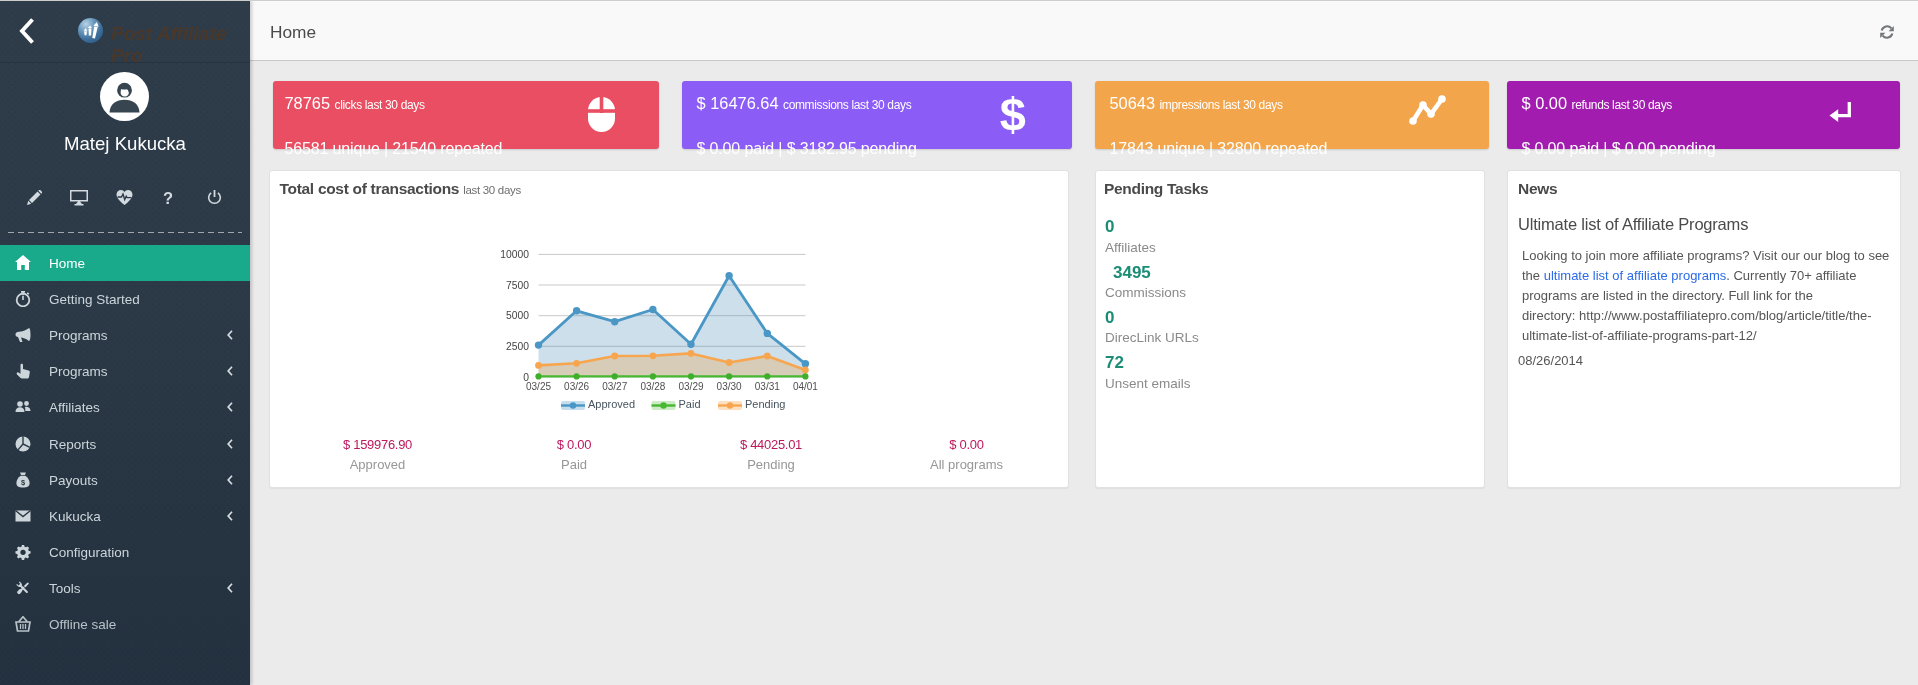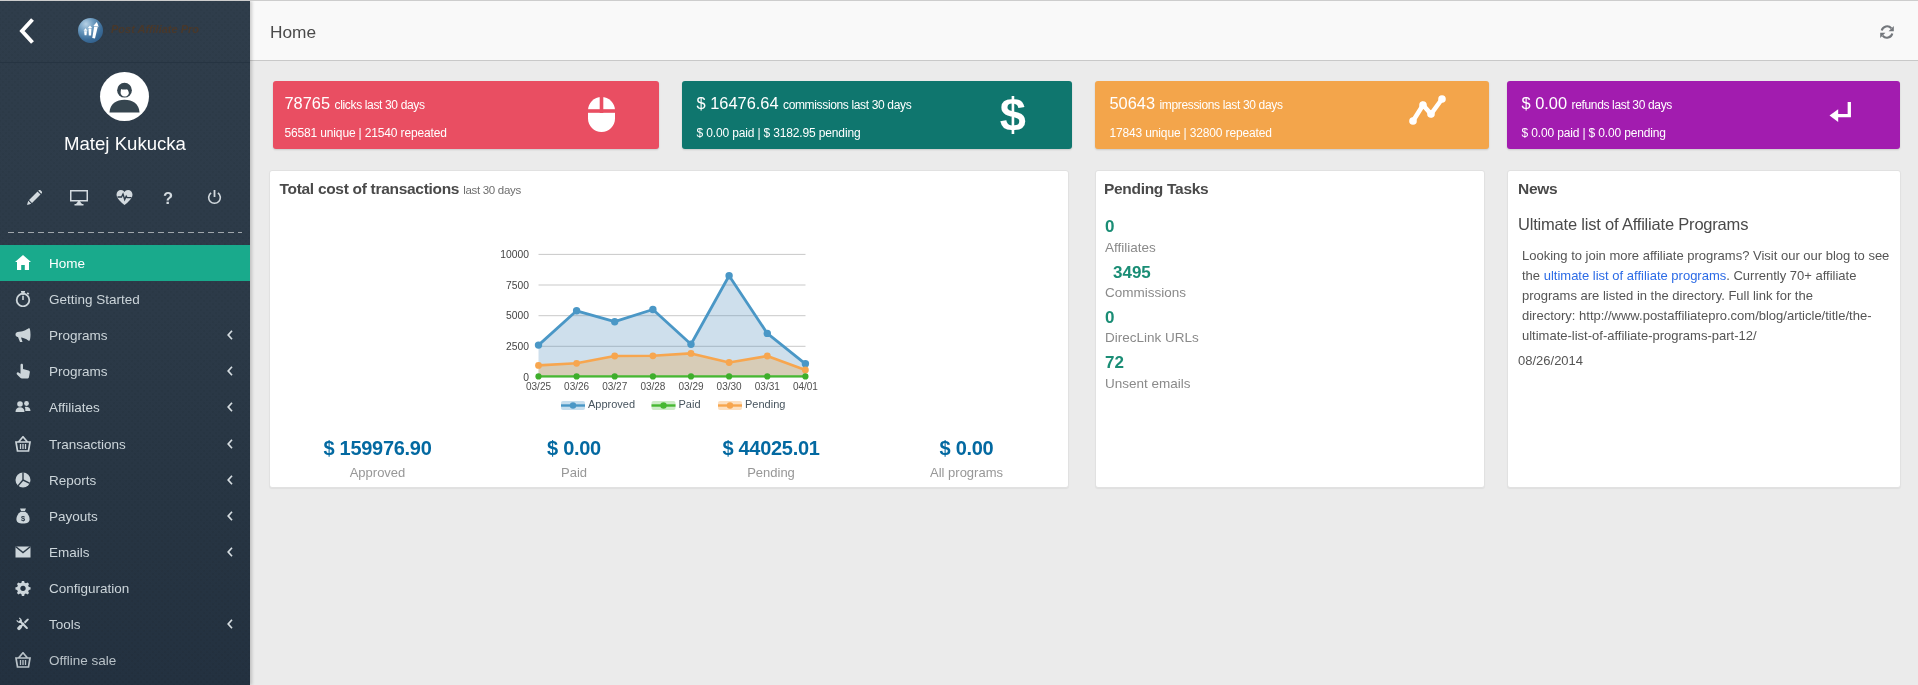--- a/index.html
+++ b/index.html
@@ -15,21 +15,21 @@
   background-image:
     radial-gradient(rgba(0,0,0,0.04) 0.9px, transparent 1.15px),
     radial-gradient(rgba(0,0,0,0.04) 0.9px, transparent 1.15px),
     linear-gradient(180deg, #2f3d4b 0%, #2c3a48 45%, #263442 80%, #233140 100%);
   background-size: 6px 6px, 6px 6px, 100% 100%;
   background-position: 0 0, 3px 3px, 0 0; }
 #sbheader { left:0; top:0; width:250px; height:62px; border-bottom:1px solid #263442; }
 #backchev { left:18px; top:16px; }
 #logocirc { left:77.5px; top:16.5px; width:25px; height:25px; border-radius:50%;
   background:radial-gradient(circle at 32% 24%, #b8d2e6 0%, #6e9cc0 30%, #3c6d99 62%, #27527e 100%); }
-#logotext { left:111px; top:22px; font-size:11px; font-weight:bold; font-style:italic; color:#49382a; }
+#logotext { left:111px; top:22px; font-size:19px; font-weight:bold; font-style:italic; color:#49382a; }
 #avatar { left:99.5px; top:71px; width:49px; height:49px; border-radius:50%; background:#fff; }
 #uname { left:0; top:132px; width:250px; text-align:center; color:#fdfdfd; font-size:18.6px; }
 .hicon { top:189px; color:#d3dadf; }
 #dash { left:8px; top:231px; width:234px; height:1px; background:repeating-linear-gradient(90deg, rgba(255,255,255,0.55) 0 6px, transparent 6px 10px); }
 
 
 #menu { left:0; top:244px; width:250px; }
 .mi { position:relative; height:36.1px; color:#ccd5da; font-size:13.5px; }
 .mi.active { background:#19aa8c; color:#fff; }
 .mi .lbl { position:absolute; left:49px; top:50%; transform:translateY(-50%); white-space:nowrap; }
@@ -39,37 +39,37 @@
 
 #topbar { left:250px; top:1px; width:1668px; height:60px; background:#f9f9f9; border-bottom:1px solid #c8c8c8; }
 #pgtitle { left:20px; top:21px; font-size:17.3px; color:#4a4a4a; }
 #refresh { right:24px; top:23.5px; }
 
 
 .sbox { top:81px; height:68px; border-radius:3px; color:#fff; box-shadow:0 1px 2px rgba(0,0,0,0.14); }
 .sbox .big { font-size:16.4px; }
 .sbox .sm { font-size:12px; letter-spacing:-0.35px; }
 #box1 { left:273px; width:386px; background:#e94e62; }
-#box2 { left:682px; width:390px; background:#0f766e; }
+#box2 { left:682px; width:390px; background:#8b5cf6; }
 #box3 { left:1095px; width:394px; background:#f3a54b; }
 #box4 { left:1507px; width:393px; background:#a21caf; }
 .sline1 { position:absolute; left:14.5px; top:14px; height:17px; line-height:17px; white-space:nowrap; }
-.sline2 { position:absolute; left:14.5px; top:45px; font-size:12px; letter-spacing:-0.15px; white-space:nowrap; }
+.sline2 { position:absolute; left:14.5px; top:59px; font-size:16px; letter-spacing:-0.15px; white-space:nowrap; }
 
 
 .card { background:#fff; border:1px solid #e1e1e1; border-radius:3px; top:170px; height:318px; box-shadow:0 1px 1px rgba(0,0,0,0.05); }
 #card1 { left:269px; width:800px; }
 #card2 { left:1095px; width:390px; }
 #card3 { left:1507px; width:394px; }
 .ctitle { position:absolute; left:9.5px; top:8.5px; font-size:15.5px; font-weight:bold; color:#4a4a4a; letter-spacing:-0.3px; }
 .ctitle .sm { font-weight:normal; font-size:11.5px; letter-spacing:-0.3px; color:#6e6e6e; }
 
 
 .bstat { position:absolute; width:200px; text-align:center; }
-.bstat .m { font-size:20px; font-weight:bold; color:#0369a1; letter-spacing:-0.3px; }
+.bstat .m { font-size:13px; font-weight:normal; color:#be185d; letter-spacing:-0.3px; }
 .bstat .t { font-size:13px; color:#979797; margin-top:5px; }
 
 
 .pt { position:absolute; left:9px; }
 .ptn { font-size:17px; font-weight:bold; color:#1a8d75; }
 .ptl { font-size:13.5px; color:#8a8a8a; }
 
 
 #newsh { position:absolute; left:10px; top:43.5px; font-size:16.5px; color:#4a4a4a; letter-spacing:-0.2px; }
 #newsp { position:absolute; left:14px; top:75px; font-size:13px; line-height:20px; color:#555; width:372px; }
@@ -170,30 +170,20 @@
           <circle cx="11.5" cy="4.5" r="2.4" fill="currentColor"></circle>
           <path d="M10.5 7.8 C12.8 7.5 15.5 8.7 15.5 12 L10.3 12 C10.3 10 10.5 9 9.8 8.2 Z" fill="currentColor"></path>
         </svg>
       <span class="lbl">Affiliates</span>
         <svg class="chev" viewBox="0 0 6 10">
           <polyline points="5,0.8 1.2,5 5,9.2" fill="none" stroke="#d6dde1" stroke-width="1.7"></polyline>
         </svg>
     </div>
     <div class="mi">
       <svg class="ic" viewBox="0 0 16 16">
-          <path d="M1 6 H15 L13.5 15 H2.5 Z M3.5 6 L8 0.8 L12.5 6" fill="none" stroke="currentColor" stroke-width="1.7"></path>
-          <path d="M5.5 8 V13 M8 8 V13 M10.5 8 V13" stroke="currentColor" stroke-width="1.3"></path>
-        </svg>
-      <span class="lbl">Transactions</span>
-        <svg class="chev" viewBox="0 0 6 10">
-          <polyline points="5,0.8 1.2,5 5,9.2" fill="none" stroke="#d6dde1" stroke-width="1.7"></polyline>
-        </svg>
-    </div>
-    <div class="mi">
-      <svg class="ic" viewBox="0 0 16 16">
           <circle cx="8" cy="8" r="7.5" fill="currentColor"></circle>
           <g stroke="#2b3946" stroke-width="1.4">
             <line x1="8" y1="8" x2="8" y2="0.3"></line>
             <line x1="8" y1="8" x2="14.9" y2="11.3"></line>
             <line x1="8" y1="8" x2="3" y2="13.9"></line>
           </g>
         </svg>
       <span class="lbl">Reports</span>
         <svg class="chev" viewBox="0 0 6 10">
           <polyline points="5,0.8 1.2,5 5,9.2" fill="none" stroke="#d6dde1" stroke-width="1.7"></polyline>
@@ -208,21 +198,21 @@
       <span class="lbl">Payouts</span>
         <svg class="chev" viewBox="0 0 6 10">
           <polyline points="5,0.8 1.2,5 5,9.2" fill="none" stroke="#d6dde1" stroke-width="1.7"></polyline>
         </svg>
     </div>
     <div class="mi">
       <svg class="ic" viewBox="0 0 16 16">
           <path d="M0.5 2.5 H15.5 V13.5 H0.5 Z" fill="currentColor"></path>
           <path d="M0.5 2.5 L8 8.5 L15.5 2.5" fill="none" stroke="#2b3946" stroke-width="1.5"></path>
         </svg>
-      <span class="lbl">Emails</span>
+      <span class="lbl">Kukucka</span>
         <svg class="chev" viewBox="0 0 6 10">
           <polyline points="5,0.8 1.2,5 5,9.2" fill="none" stroke="#d6dde1" stroke-width="1.7"></polyline>
         </svg>
     </div>
     <div class="mi">
       <svg class="ic" viewBox="0 0 16 16">
           <path d="M8 0.5 L9.2 0.5 L9.7 2.6 L11.4 3.3 L13.2 2.1 L14.9 3.8 L13.7 5.6 L14.4 7.3 L16.5 7.8 L16.5 9 Z" fill="none"></path>
           <path d="M6.7 0.5 L9.3 0.5 L9.7 2.5 A5.6 5.6 0 0 1 11.3 3.2 L13.1 2.2 L14.8 3.9 L13.8 5.7 A5.6 5.6 0 0 1 14.5 7.3 L16.5 7.7 L16.5 10.3 L14.5 10.7 A5.6 5.6 0 0 1 13.8 12.3 L14.8 14.1 L13.1 15.8 L11.3 14.8 A5.6 5.6 0 0 1 9.7 15.5 L9.3 17.5 L6.7 17.5 L6.3 15.5 A5.6 5.6 0 0 1 4.7 14.8 L2.9 15.8 L1.2 14.1 L2.2 12.3 A5.6 5.6 0 0 1 1.5 10.7 L-0.5 10.3 L-0.5 7.7 L1.5 7.3 A5.6 5.6 0 0 1 2.2 5.7 L1.2 3.9 L2.9 2.2 L4.7 3.2 A5.6 5.6 0 0 1 6.3 2.5 Z M8 6 A3 3 0 1 0 8.01 6 Z" fill="currentColor" transform="scale(0.89) translate(1 0.5)"></path>
         </svg>
       <span class="lbl">Configuration</span>

